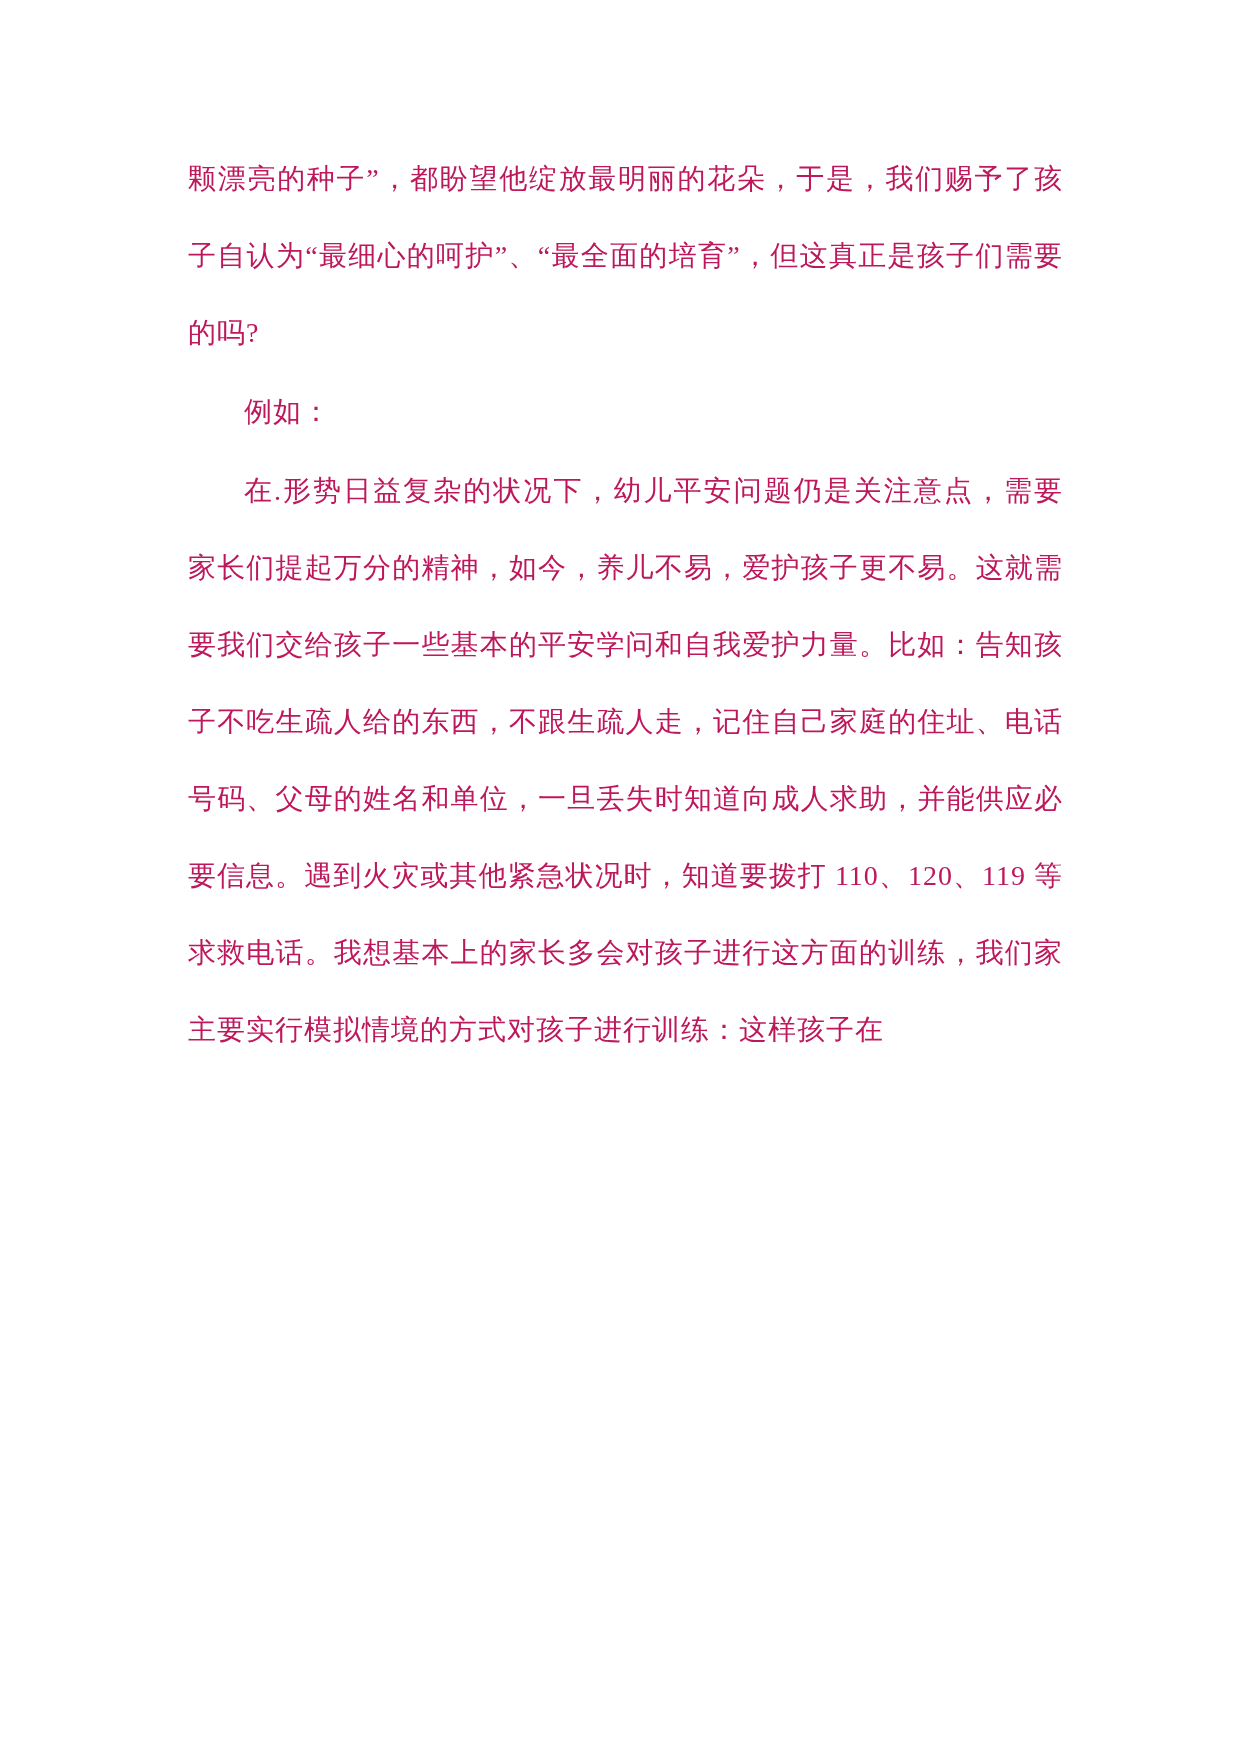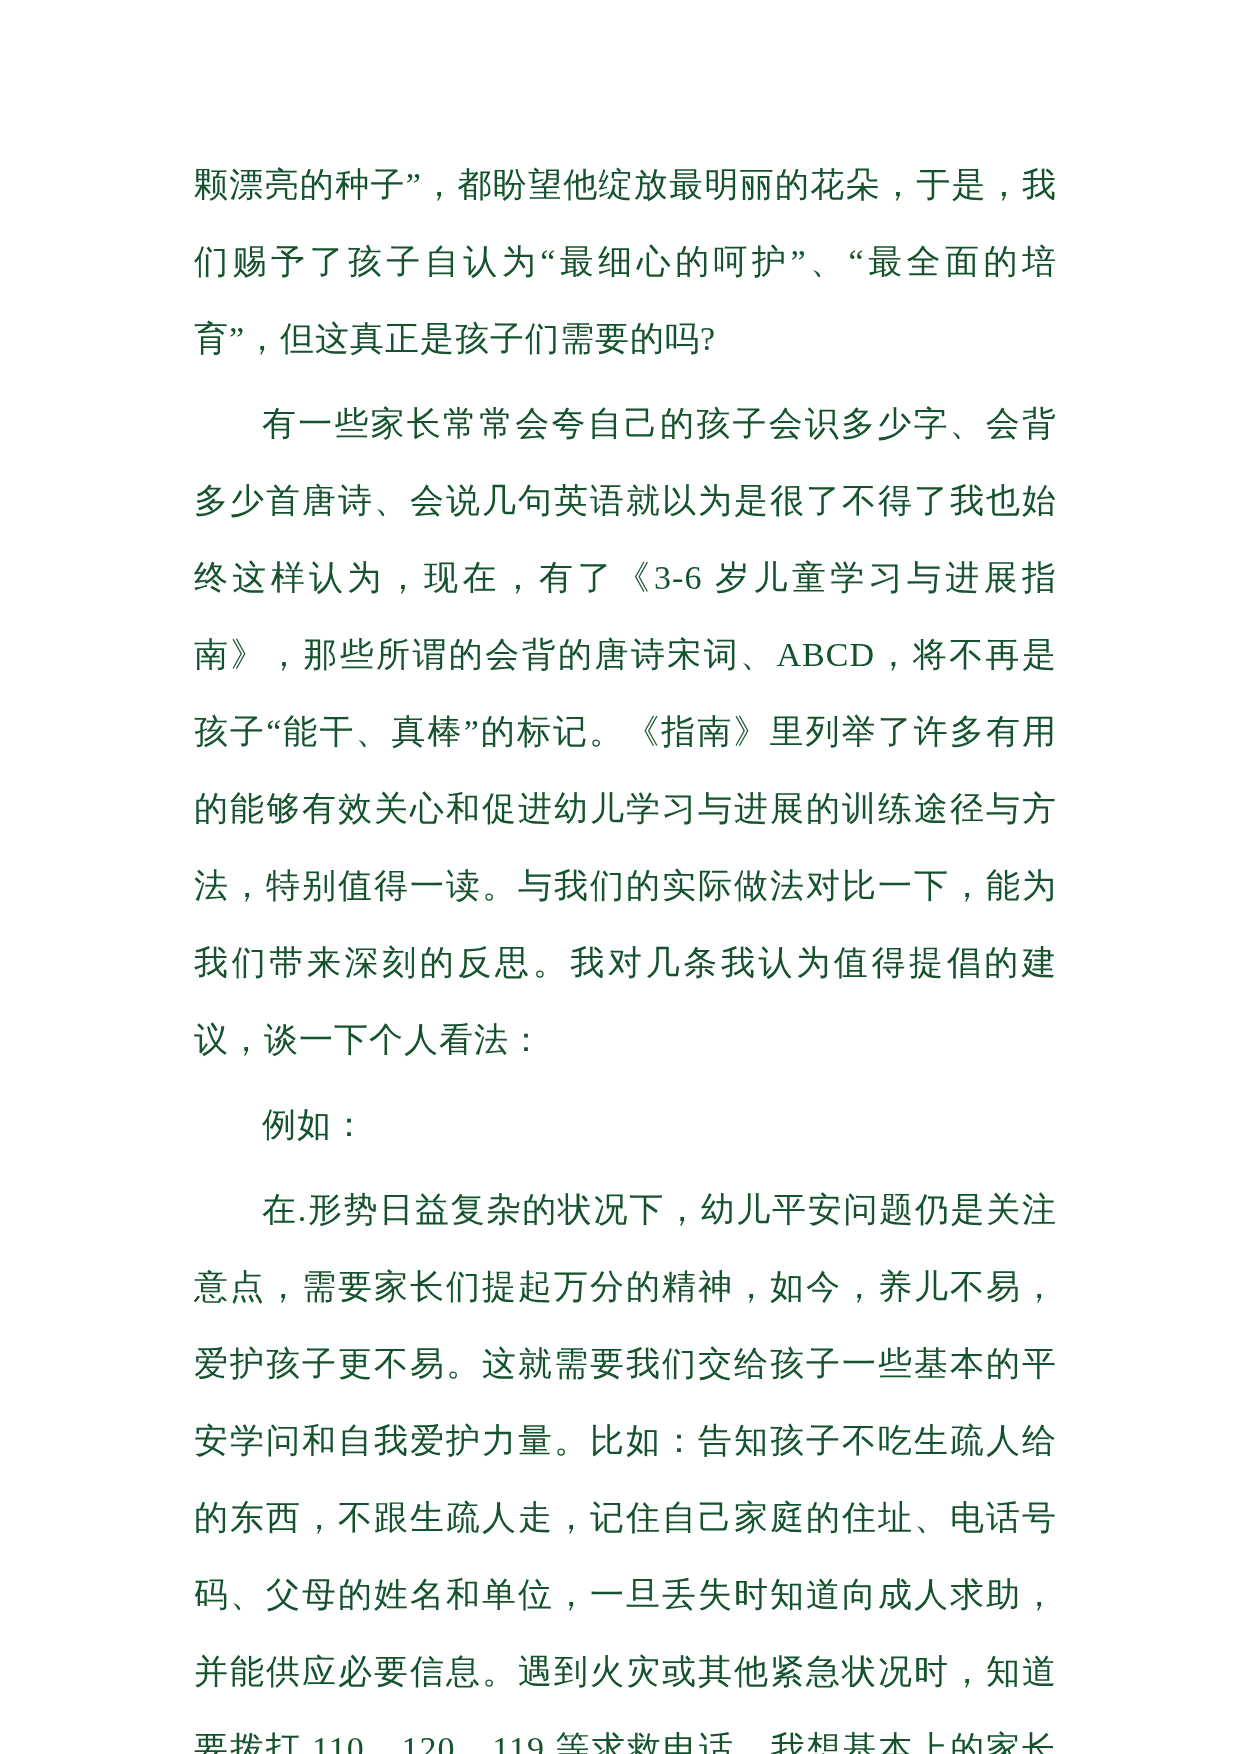--- a/index.html
+++ b/index.html
@@ -13,37 +13,36 @@
     height: 1754px;
     margin: 0;
     background: #ffffff;
     box-sizing: border-box;
     padding: 138px 176px 0 186px;
     overflow: hidden;
     font-family: "Liberation Serif", "DejaVu Serif", serif;
     color: #1c1c1c;
   }
   .doc-body p {
-    margin: 8px;
-    font-size: 34px;
+    margin: 2px;
+    font-size: 28px;
     line-height: 77px;
     text-align: justify;
     text-justify: inter-ideograph;
     letter-spacing: 1px;
     word-break: break-all;
-    color: #14532d;
+    color: #be185d;
     font-weight: 300;
   }
   .doc-body p.indent {
     text-indent: 2em;
   }
 </style>
 </head>
 <body>
 
 <div class="page">
   <div class="doc-body">
     <p>颗漂亮的种子”，都盼望他绽放最明丽的花朵，于是，我们赐予了孩子自认为“最细心的呵护”、“最全面的培育”，但这真正是孩子们需要的吗?</p>
-    <p class="indent">有一些家长常常会夸自己的孩子会识多少字、会背多少首唐诗、会说几句英语就以为是很了不得了我也始终这样认为，现在，有了《3-6 岁儿童学习与进展指南》，那些所谓的会背的唐诗宋词、ABCD，将不再是孩子“能干、真棒”的标记。《指南》里列举了许多有用的能够有效关心和促进幼儿学习与进展的训练途径与方法，特别值得一读。与我们的实际做法对比一下，能为我们带来深刻的反思。我对几条我认为值得提倡的建议，谈一下个人看法：</p>
     <p class="indent">例如：</p>
     <p class="indent">在.形势日益复杂的状况下，幼儿平安问题仍是关注意点，需要家长们提起万分的精神，如今，养儿不易，爱护孩子更不易。这就需要我们交给孩子一些基本的平安学问和自我爱护力量。比如：告知孩子不吃生疏人给的东西，不跟生疏人走，记住自己家庭的住址、电话号码、父母的姓名和单位，一旦丢失时知道向成人求助，并能供应必要信息。遇到火灾或其他紧急状况时，知道要拨打 110、120、119 等求救电话。我想基本上的家长多会对孩子进行这方面的训练，我们家主要实行模拟情境的方式对孩子进行训练：这样孩子在</p>
   </div>
 </div>
 
 </body></html>

